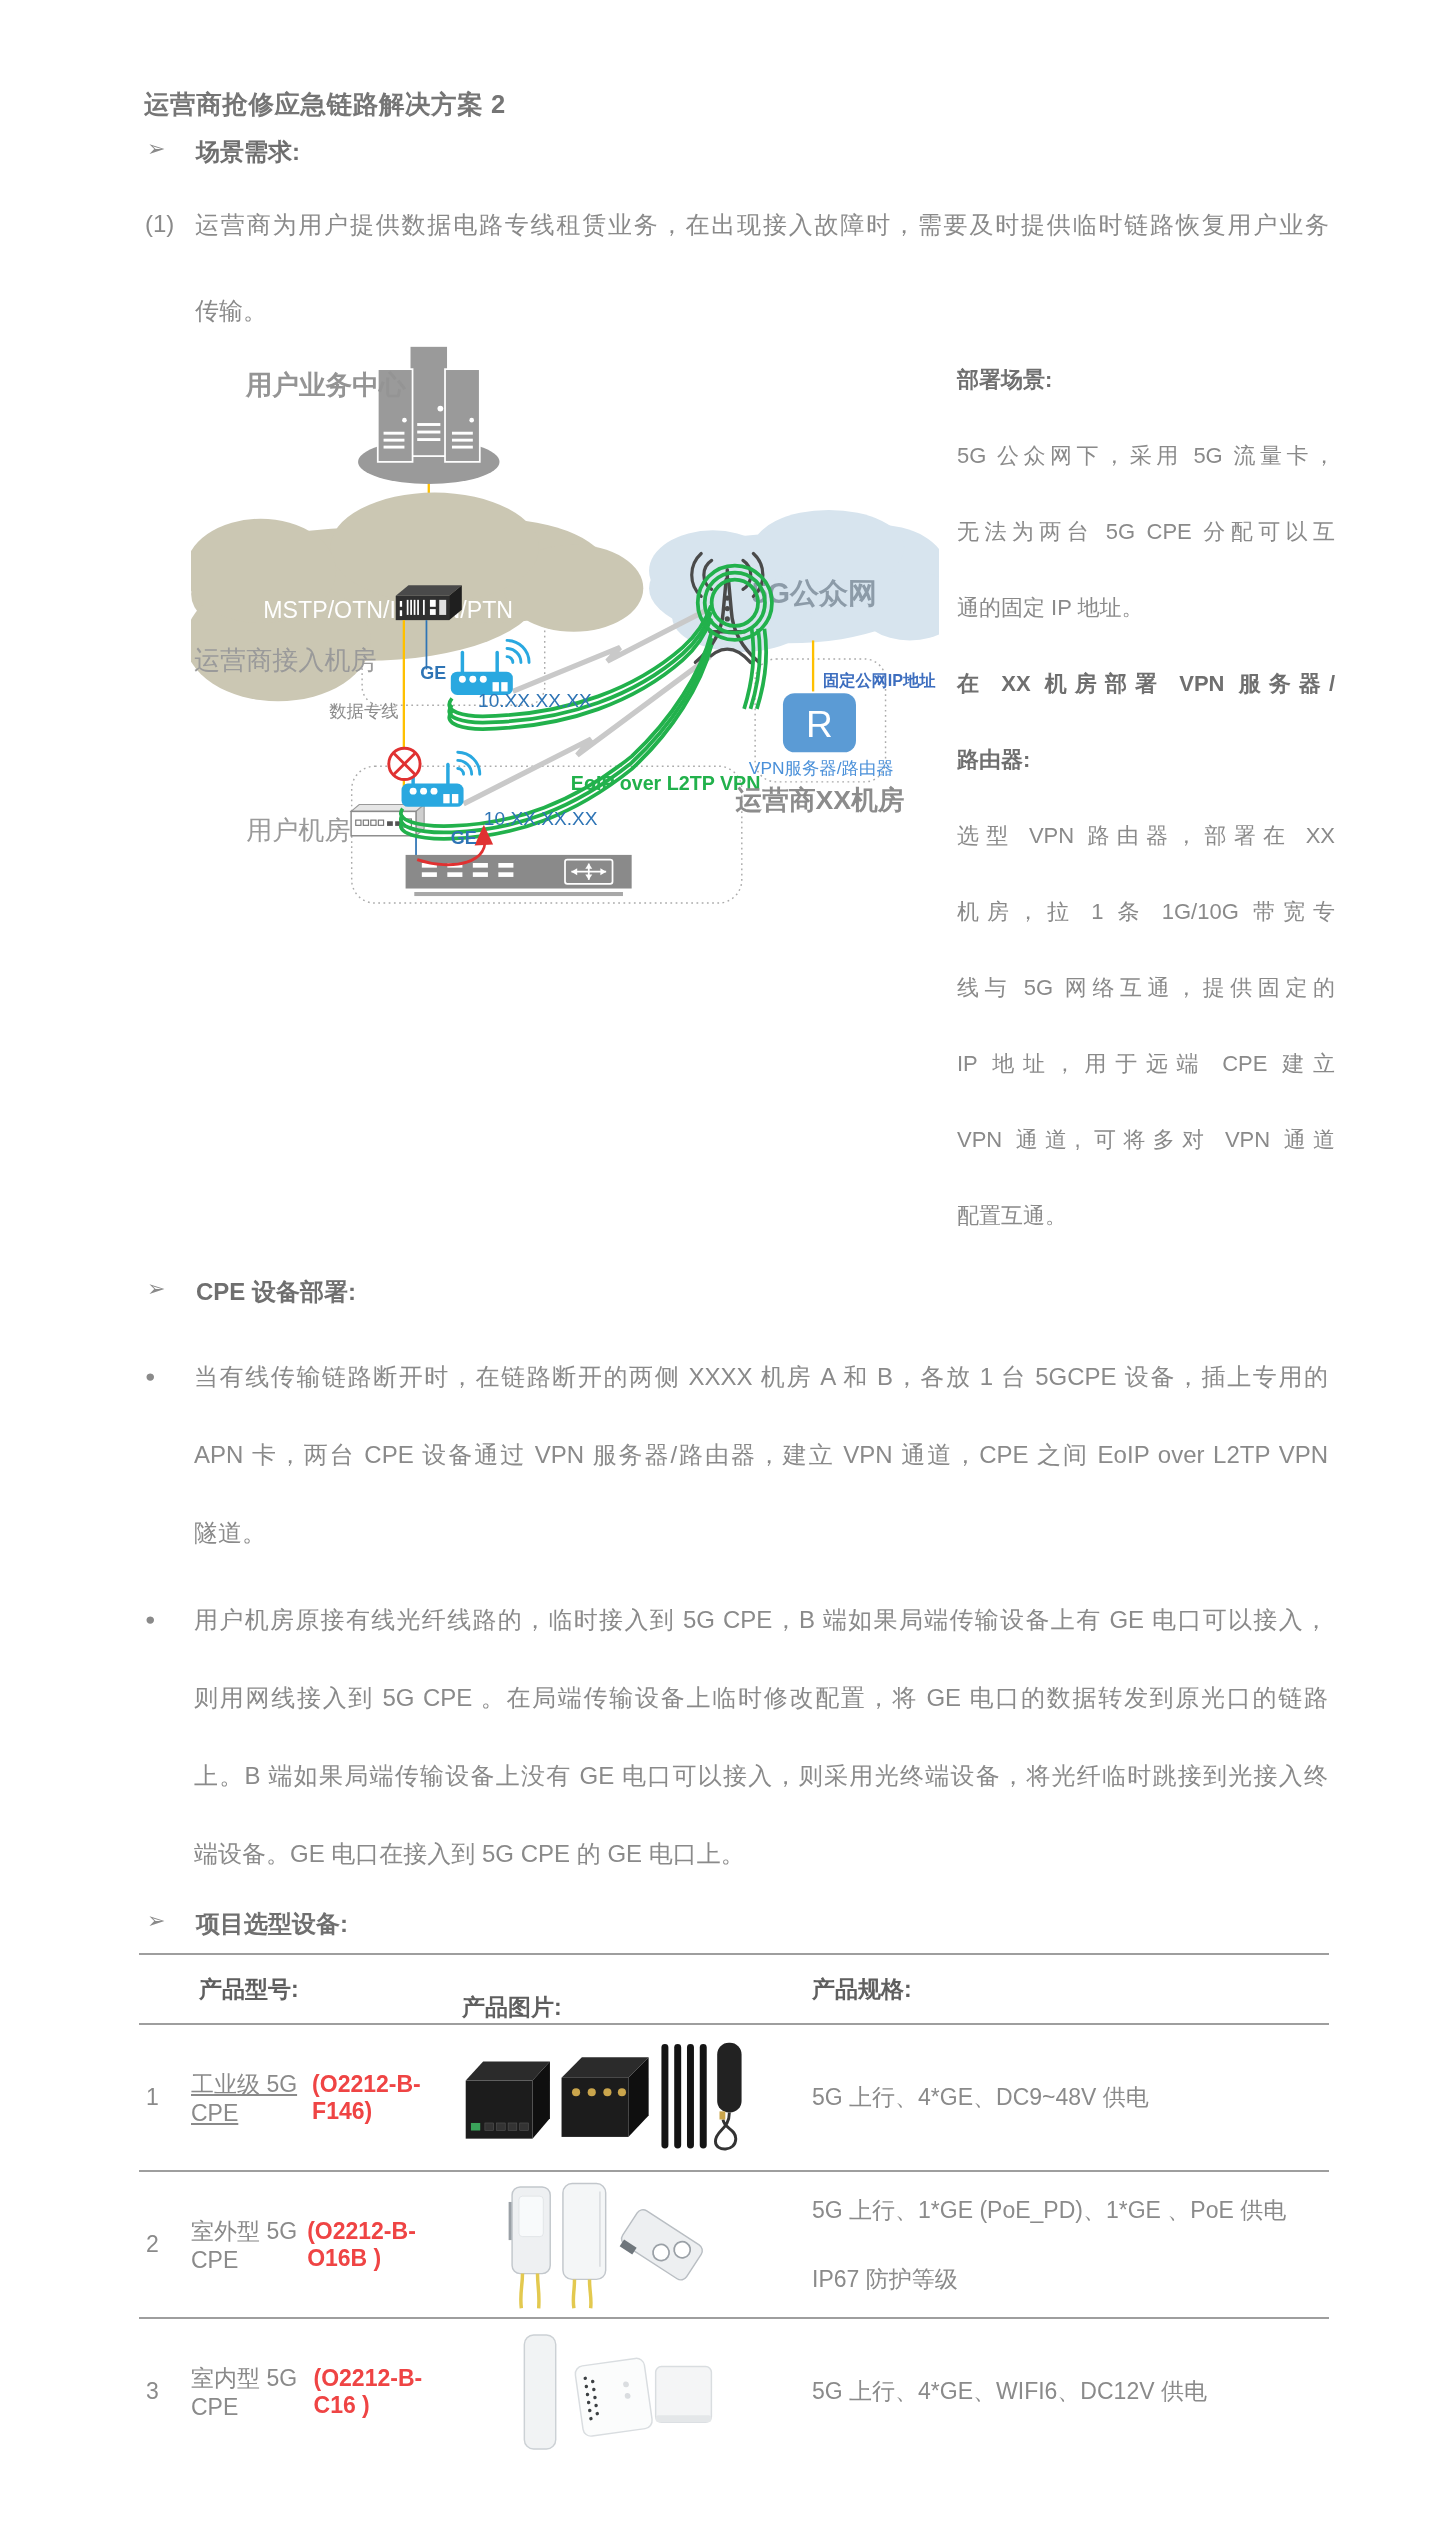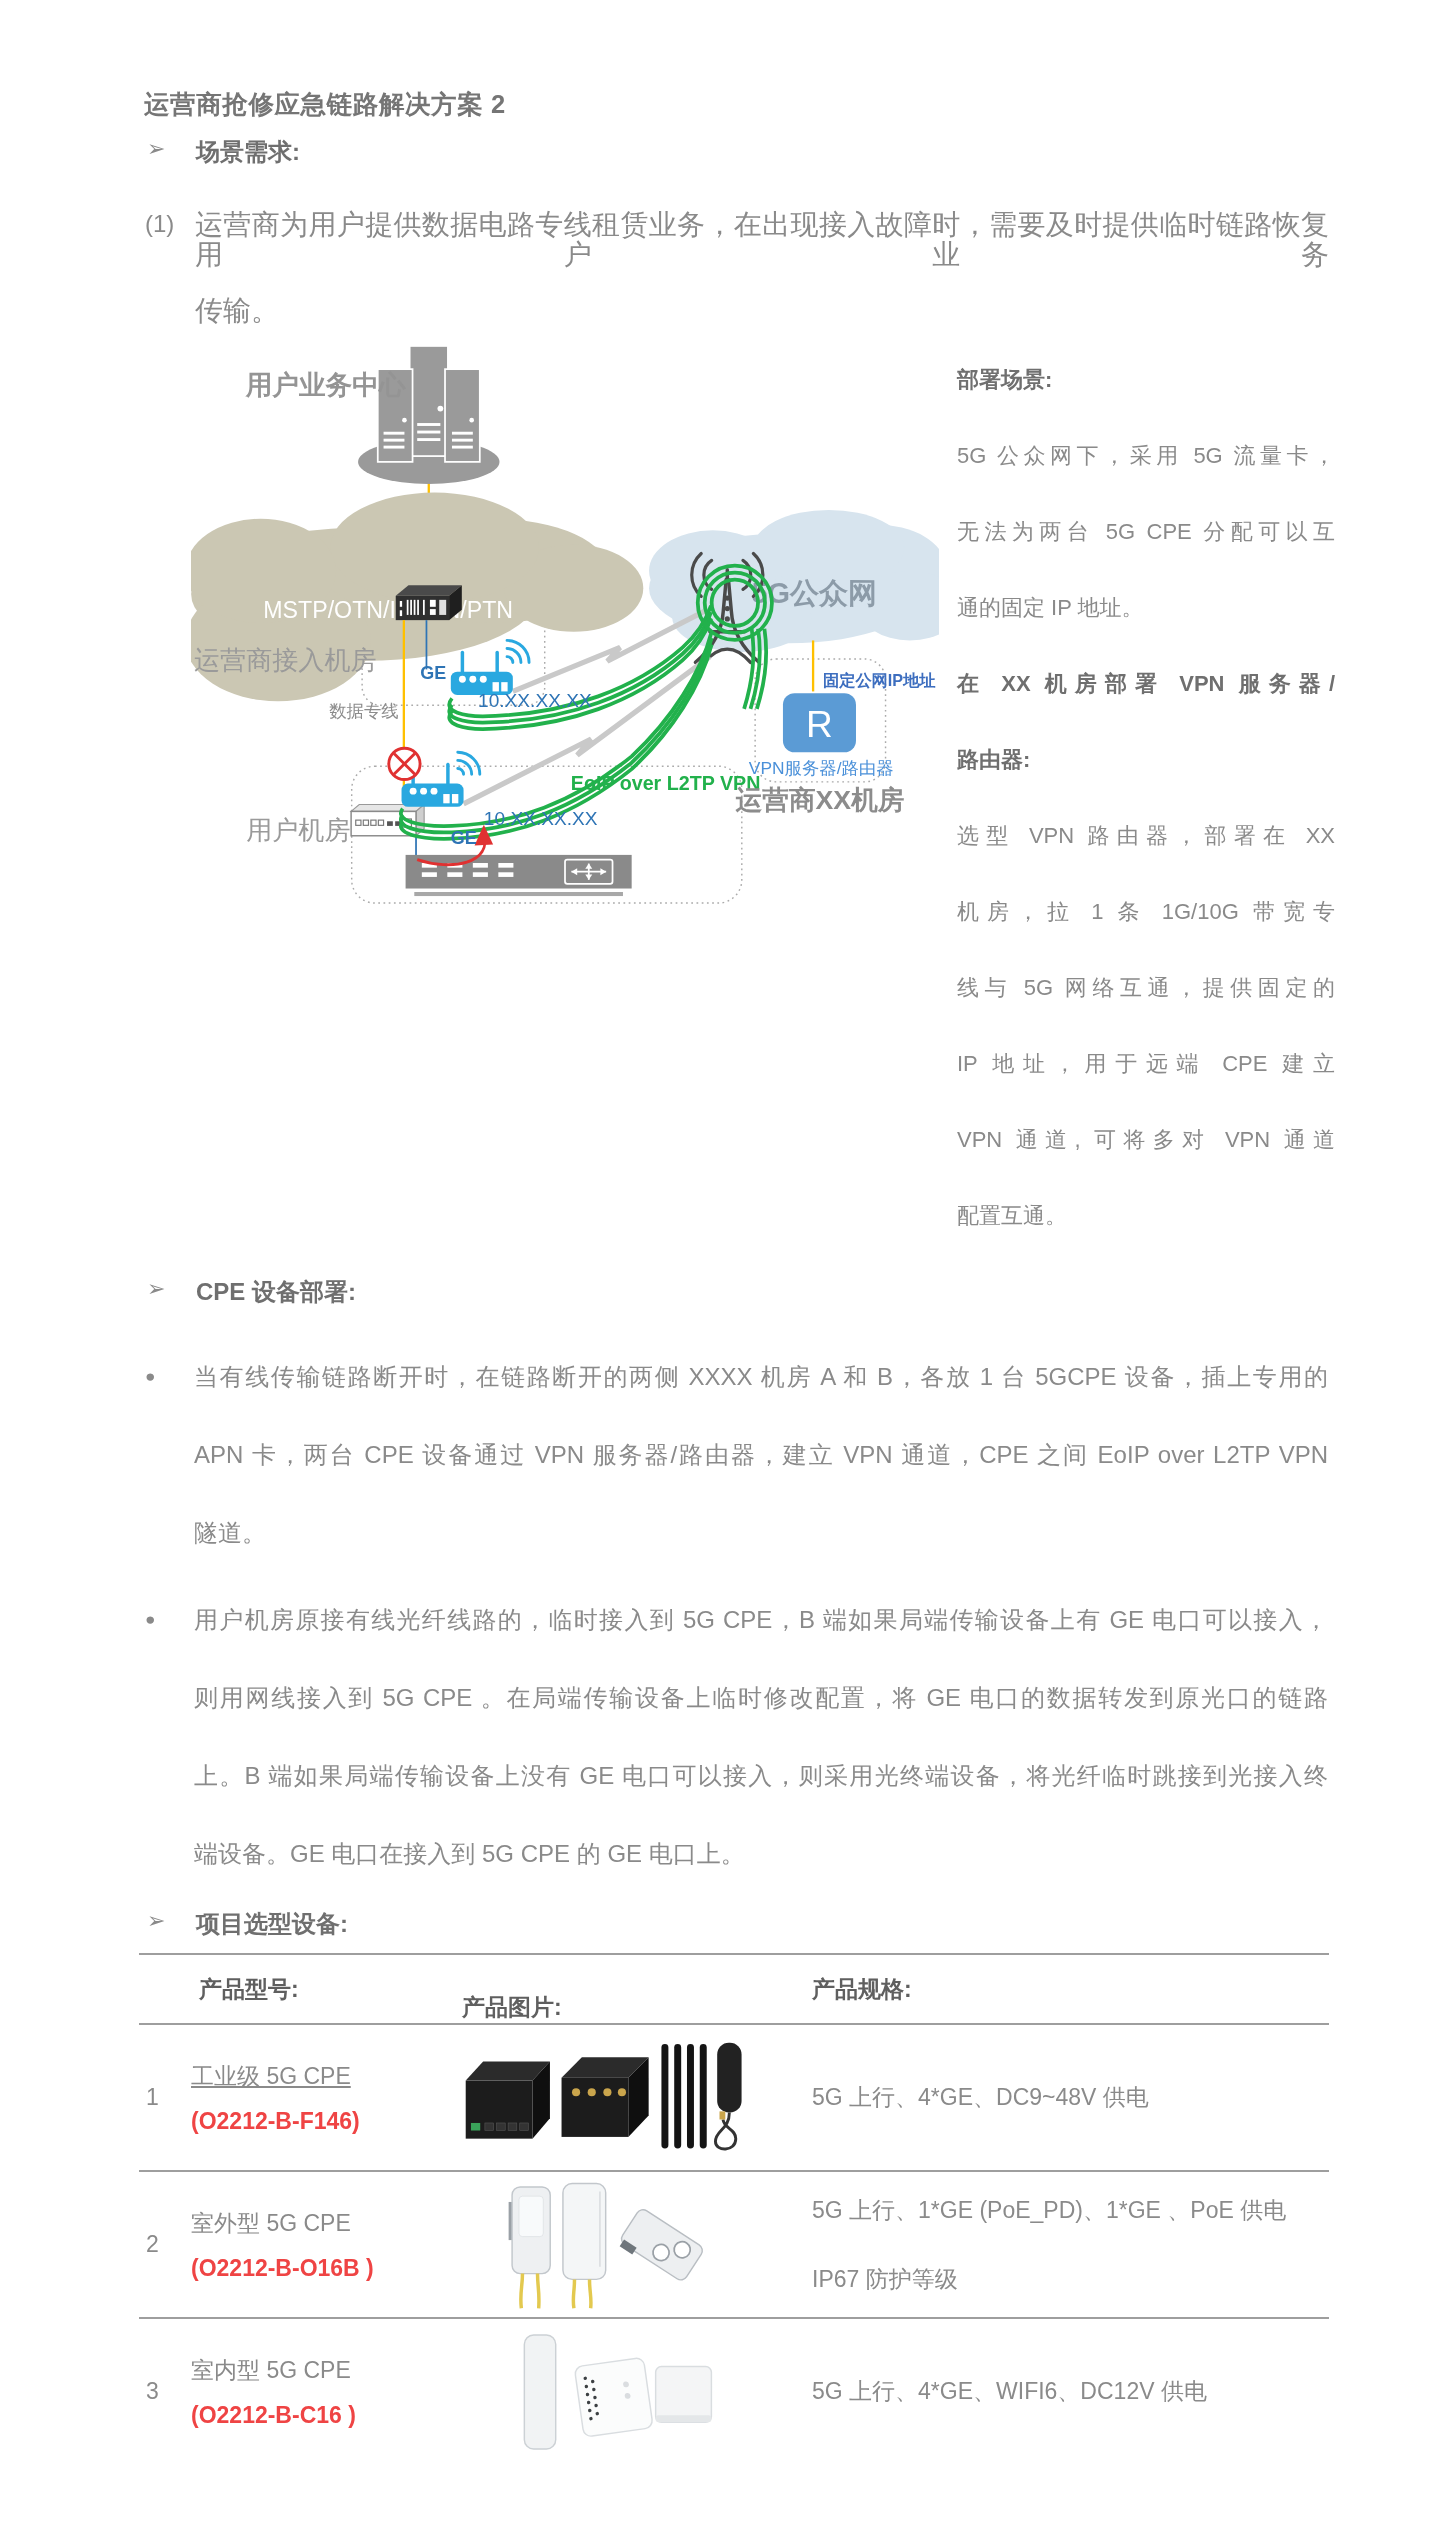--- a/index.html
+++ b/index.html
@@ -5,36 +5,36 @@
   html,body{margin:0;padding:0;background:#ffffff;}
   .page{position:relative;width:1450px;height:2451px;background:#ffffff;overflow:hidden;
         font-family:"Liberation Sans","DejaVu Sans",sans-serif;color:#8a8a8a;}
   .abs{position:absolute;}
   .title{left:144px;top:87px;font-size:25.5px;font-weight:bold;color:#757575;letter-spacing:0.6px;}
   .sec-h{font-size:24px;font-weight:bold;color:#6f6f6f;display:flex;align-items:flex-start;}
   .marker{width:49px;font-size:22px;color:#8a8a8a;font-weight:normal;}
   .bmark{width:49px;font-size:17.4px;color:#8a8a8a;padding-top:3.5px;}
   .nmark{width:50px;font-size:24px;color:#8a8a8a;}
   .lines{width:1134px;}
-  .ln{height:86px;font-size:28px;line-height:30px;color:#8a8a8a;}
+  .ln{height:86px;font-size:24px;line-height:30px;color:#8a8a8a;}
   .ln2{height:78px;font-size:24px;line-height:30px;color:#8a8a8a;}
   .jl{text-align:justify;text-align-last:justify;}
   .rpanel{left:957px;top:365px;width:378px;}
   .rln{height:76px;font-size:22px;line-height:29px;color:#8a8a8a;}
   .rb{font-weight:bold;color:#6f6f6f;}
   .flexrow{display:flex;align-items:flex-start;}
   
   .ptable{left:139px;top:1953px;width:1190px;border-top:2.9px solid #9e9e9e;border-bottom:2.9px solid #9e9e9e;}
   .trow{display:grid;grid-template-columns:52px 249px 336px 1fr;align-items:center;}
   .thead{height:68px;border-bottom:2.3px solid #9e9e9e;}
   .thead span{font-size:23px;font-weight:bold;color:#5f5f5f;}
   .tr{height:145px;border-bottom:2.3px solid #9e9e9e;}
   .tr:last-child{border-bottom:none;}
   .cell-no{padding-left:7px;font-size:23px;color:#8a8a8a;}
-  .cell-name{display:flex;flex-direction:column;align-items:flex-start;row-gap:16px;font-size:23px;color:#8a8a8a;}
+  .cell-name{display:flex;align-items:center;row-gap:16px;font-size:23px;color:#8a8a8a;}
   .model{color:#ef4444;font-weight:600;}
   .uname{text-decoration:underline;}
   .cell-img{display:flex;justify-content:center;align-items:center;}
   .cell-spec{padding-left:36px;padding-right:14px;display:flex;flex-direction:column;row-gap:38px;font-size:23px;color:#8a8a8a;}
   svg text{font-family:"Liberation Sans","DejaVu Sans",sans-serif;}
 </style>
 </head>
 <body>
 
 <div class="page">

